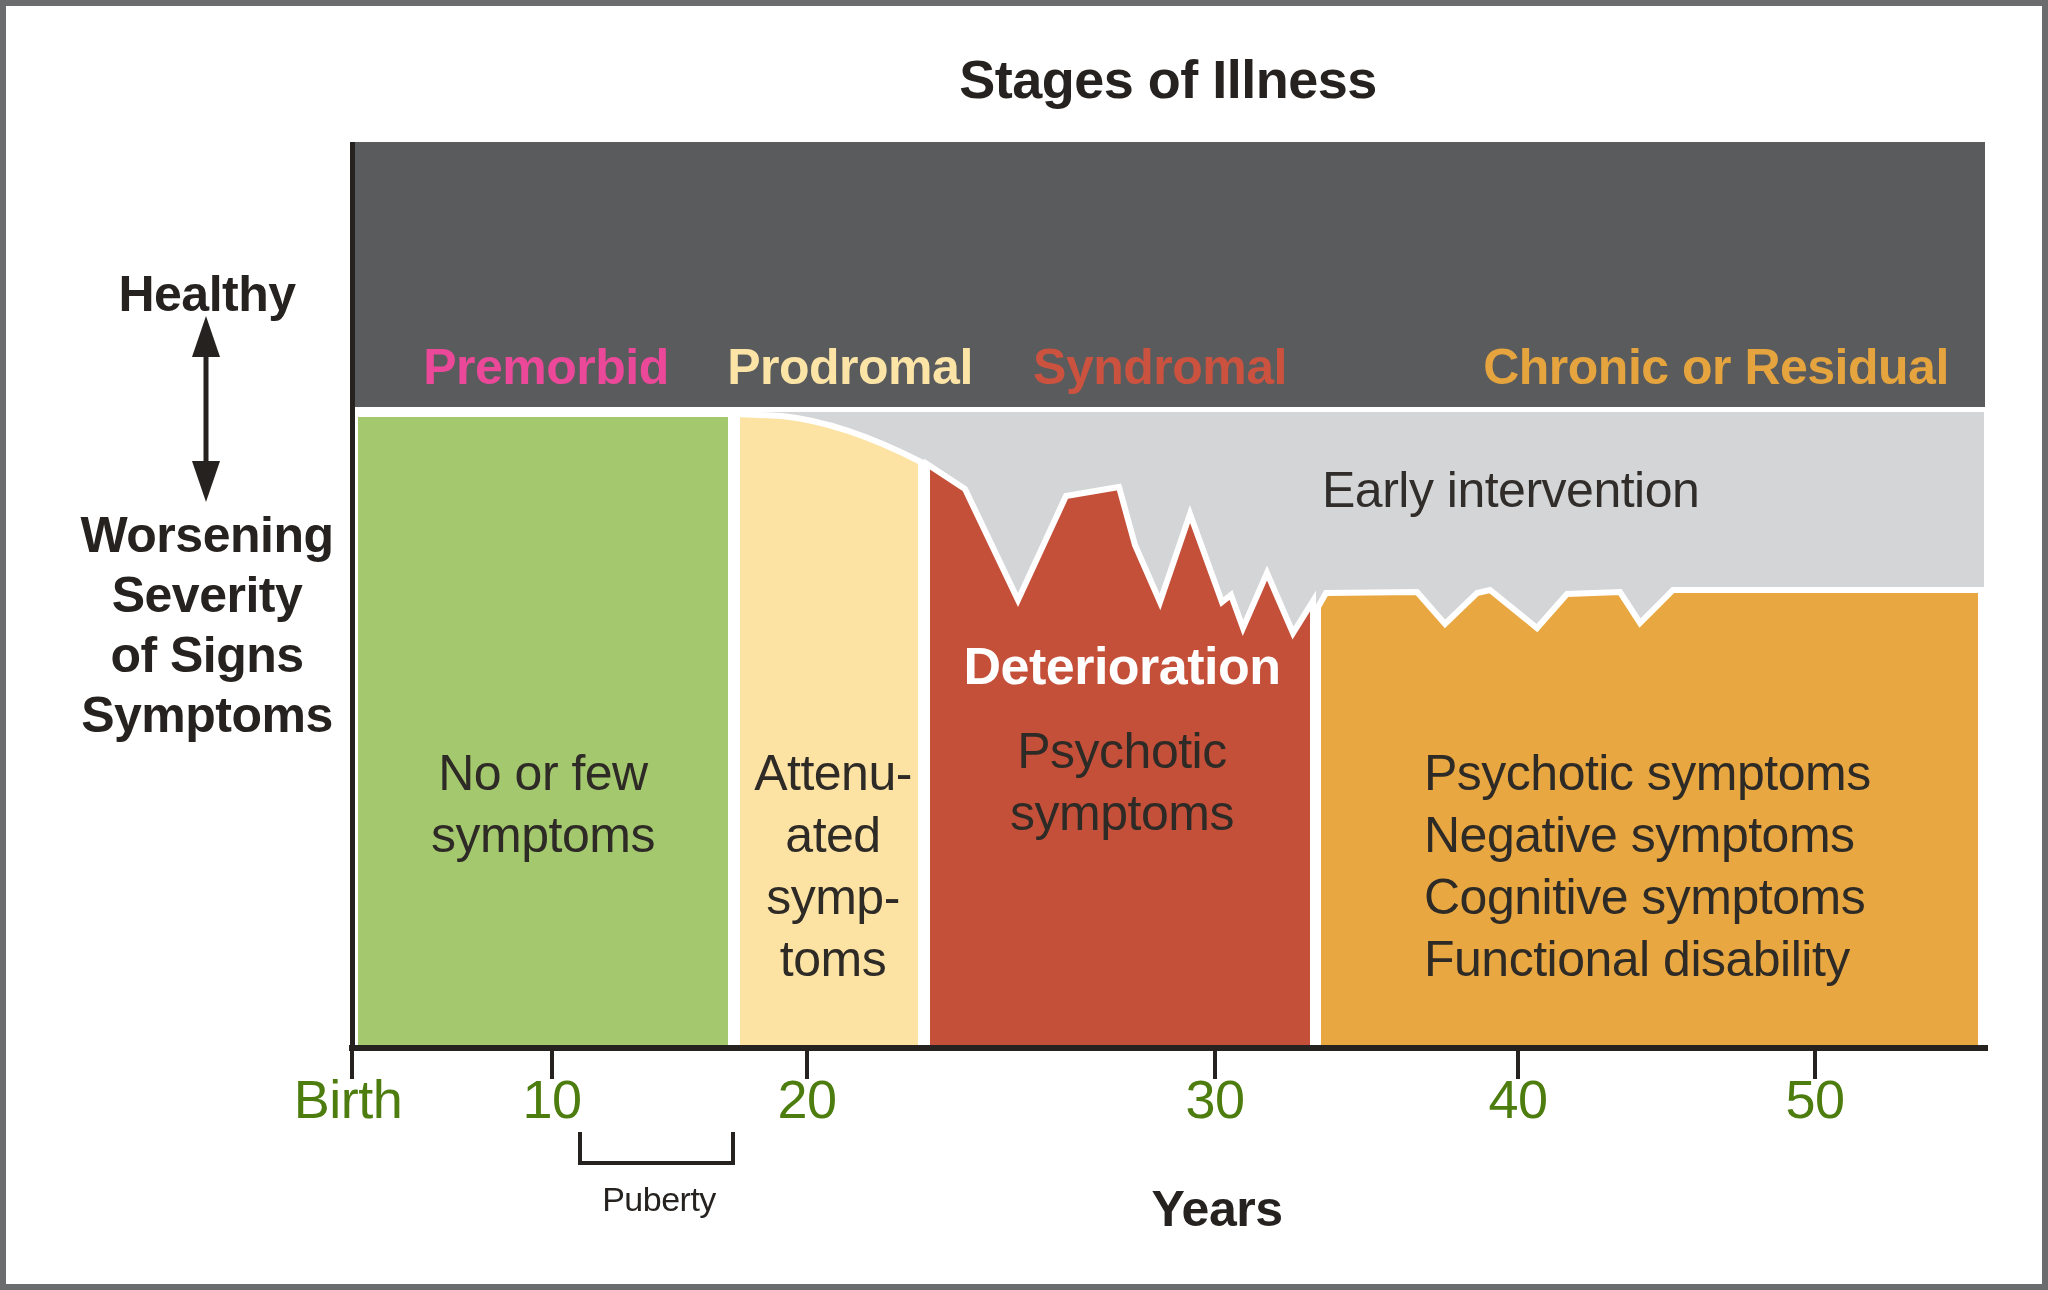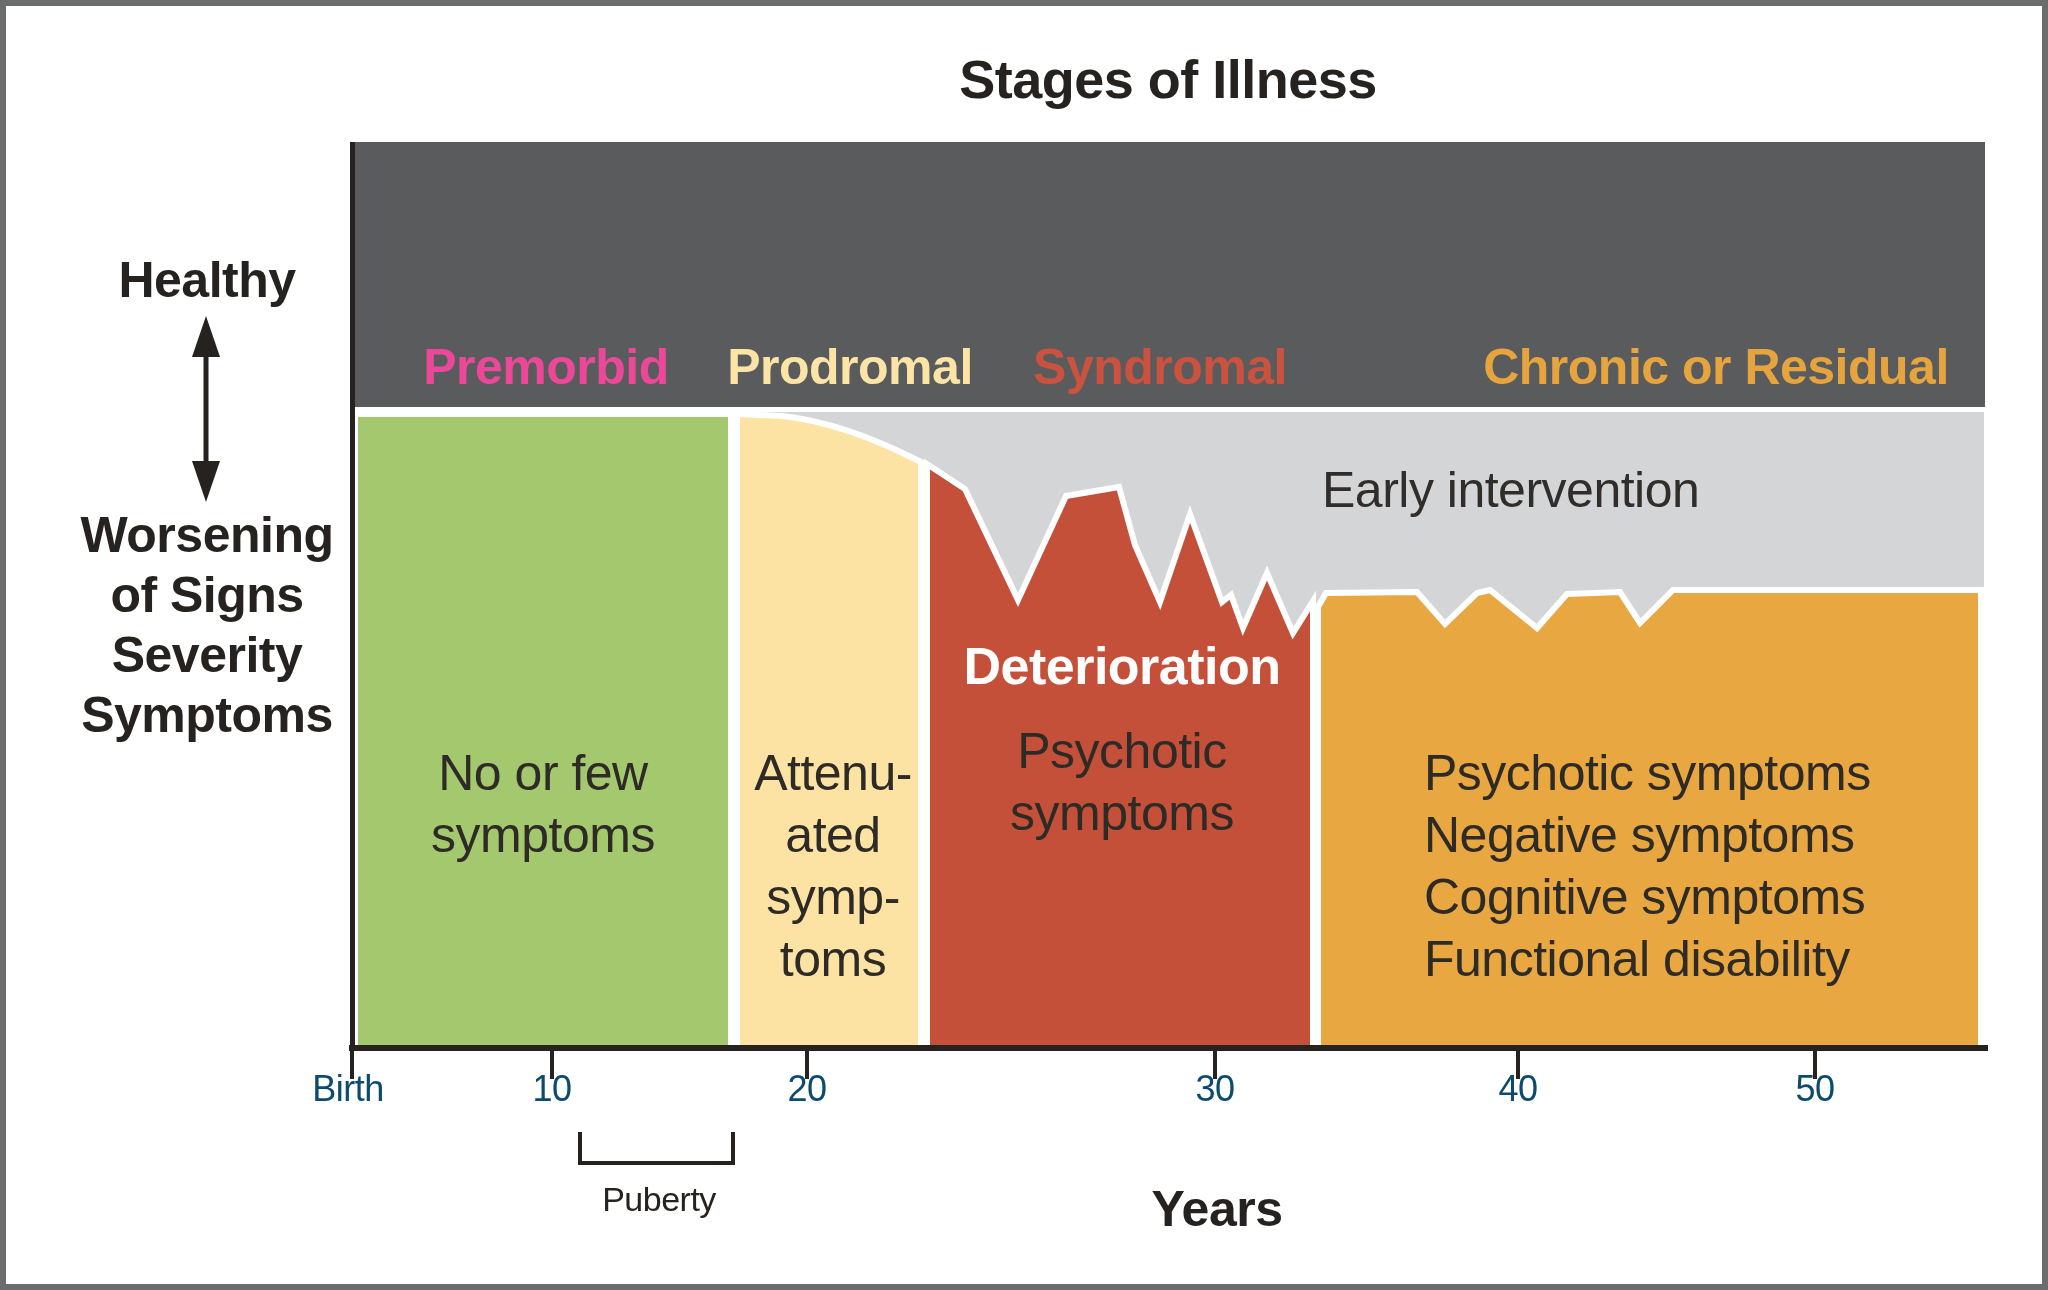--- a/index.html
+++ b/index.html
@@ -14,21 +14,21 @@
   .side-label{font-size:50px;font-weight:700;text-align:center;line-height:60px;}
   .band-label{font-size:50px;font-weight:700;}
   .lbl-premorbid{color:#ec4899;}
   .lbl-prodromal{color:#fce4a6;}
   .lbl-syndromal{color:#cc5240;}
   .lbl-chronic{color:#e6a43e;}
   .region-text{font-size:50px;line-height:62px;color:#2e2a26;text-align:center;}
   .region-text.left{text-align:left;}
   .gray-text{font-size:50px;line-height:70px;color:#302d2a;text-align:left;}
   .deterioration{font-size:52px;font-weight:700;color:#ffffff;}
-  .tick-label{font-size:36px;color:#0c4a6e;}
+  .tick-label{font-size:54px;color:#4d7c0f;}
   .axis-label{font-size:50px;font-weight:700;}
   .puberty{font-size:34px;}
 </style>
 </head>
 <body>
 
 <div class="fig">
 
   <svg width="2048" height="1290" viewBox="0 0 2048 1290">
 
@@ -65,25 +65,25 @@
       <polygon points="206,502 192,461 220,461" fill="#26221f"></polygon>
     </g>
 
     <path d="M580,1132 L580,1163 L733,1163 L733,1132" fill="none" stroke="#26221f" stroke-width="4"></path>
 
     <rect x="3" y="3" width="2042" height="1284" fill="none" stroke-width="6" stroke="#6b6c6e"></rect>
   </svg>
 
   <div class="abs cx title" style="left:1168px;top:48px;">Stages of Illness</div>
 
-  <div class="abs cx side-label" style="left:207px;top:250px;">Healthy</div>
+  <div class="abs cx side-label" style="left:207px;top:264px;">Healthy</div>
   <div class="abs cx side-label" style="left:207px;top:505px;">
     <div>Worsening</div>
+    <div>Severity</div>
     <div>of Signs</div>
-    <div>Severity</div>
     <div>Symptoms</div>
   </div>
 
   <div class="abs cx band-label lbl-premorbid" style="left:546px;top:338px;">Premorbid</div>
   <div class="abs cx band-label lbl-prodromal" style="left:850px;top:338px;">Prodromal</div>
   <div class="abs cx band-label lbl-syndromal" style="left:1160px;top:338px;">Syndromal</div>
   <div class="abs cx band-label lbl-chronic" style="left:1716px;top:338px;">Chronic or Residual</div>
 
   <div class="abs gray-text" style="left:1322px;top:455px;">
     <div>Early intervention</div>

